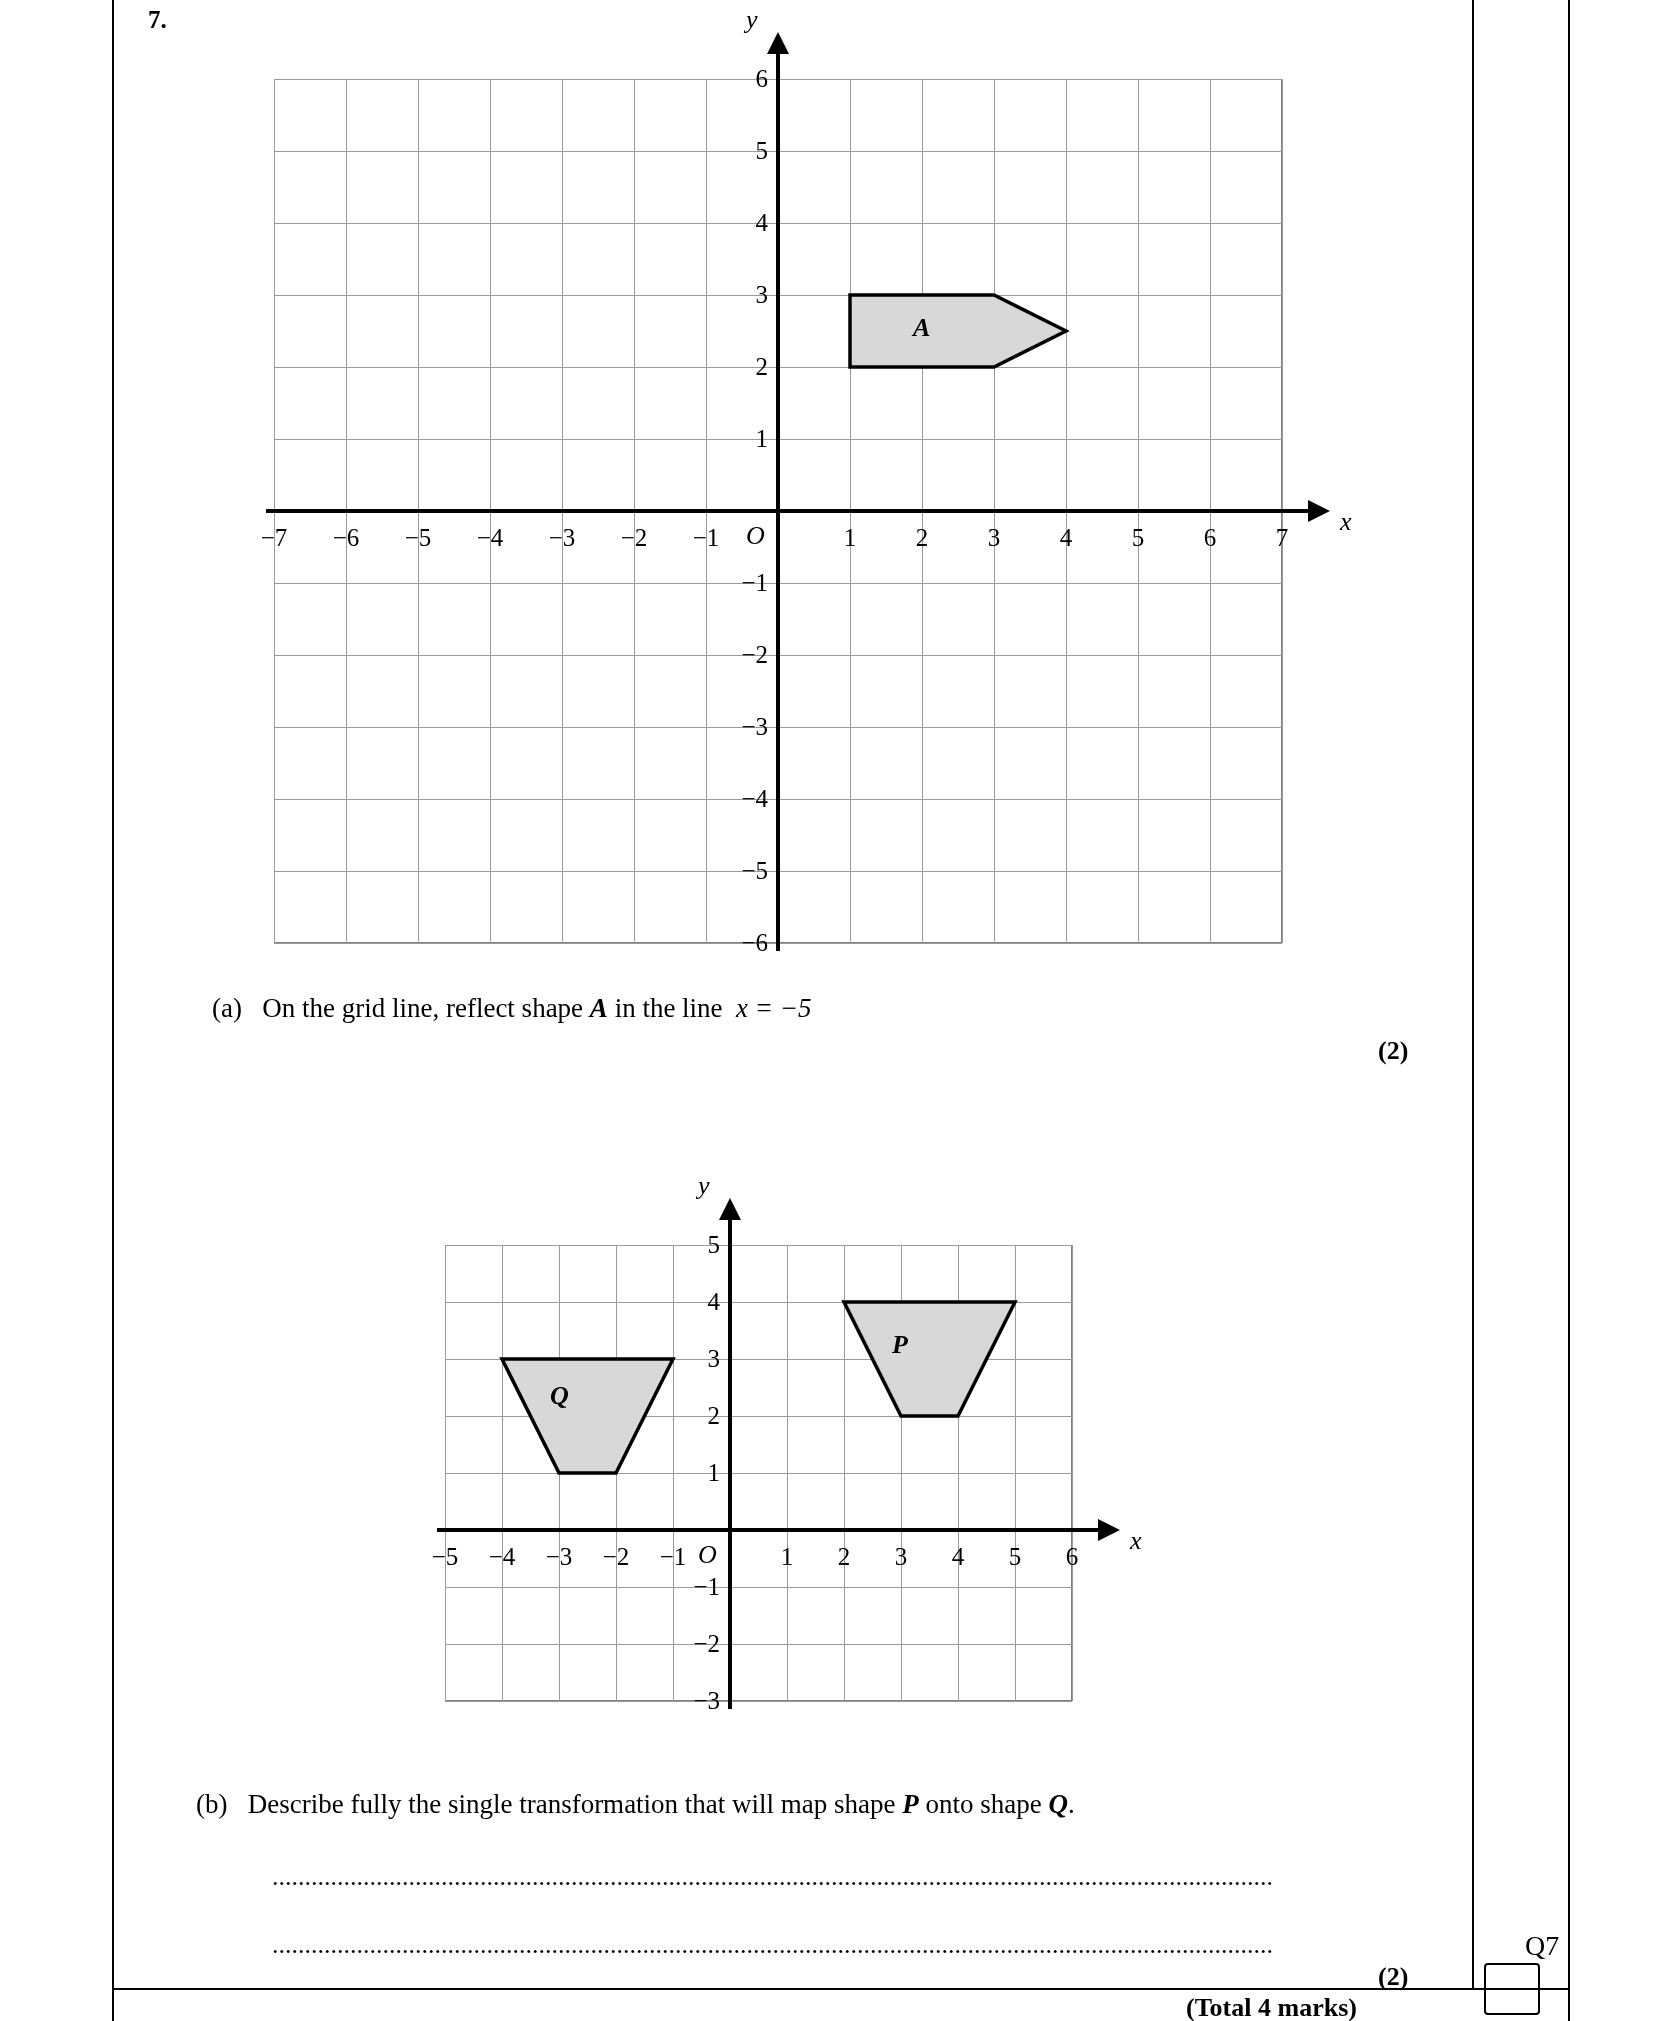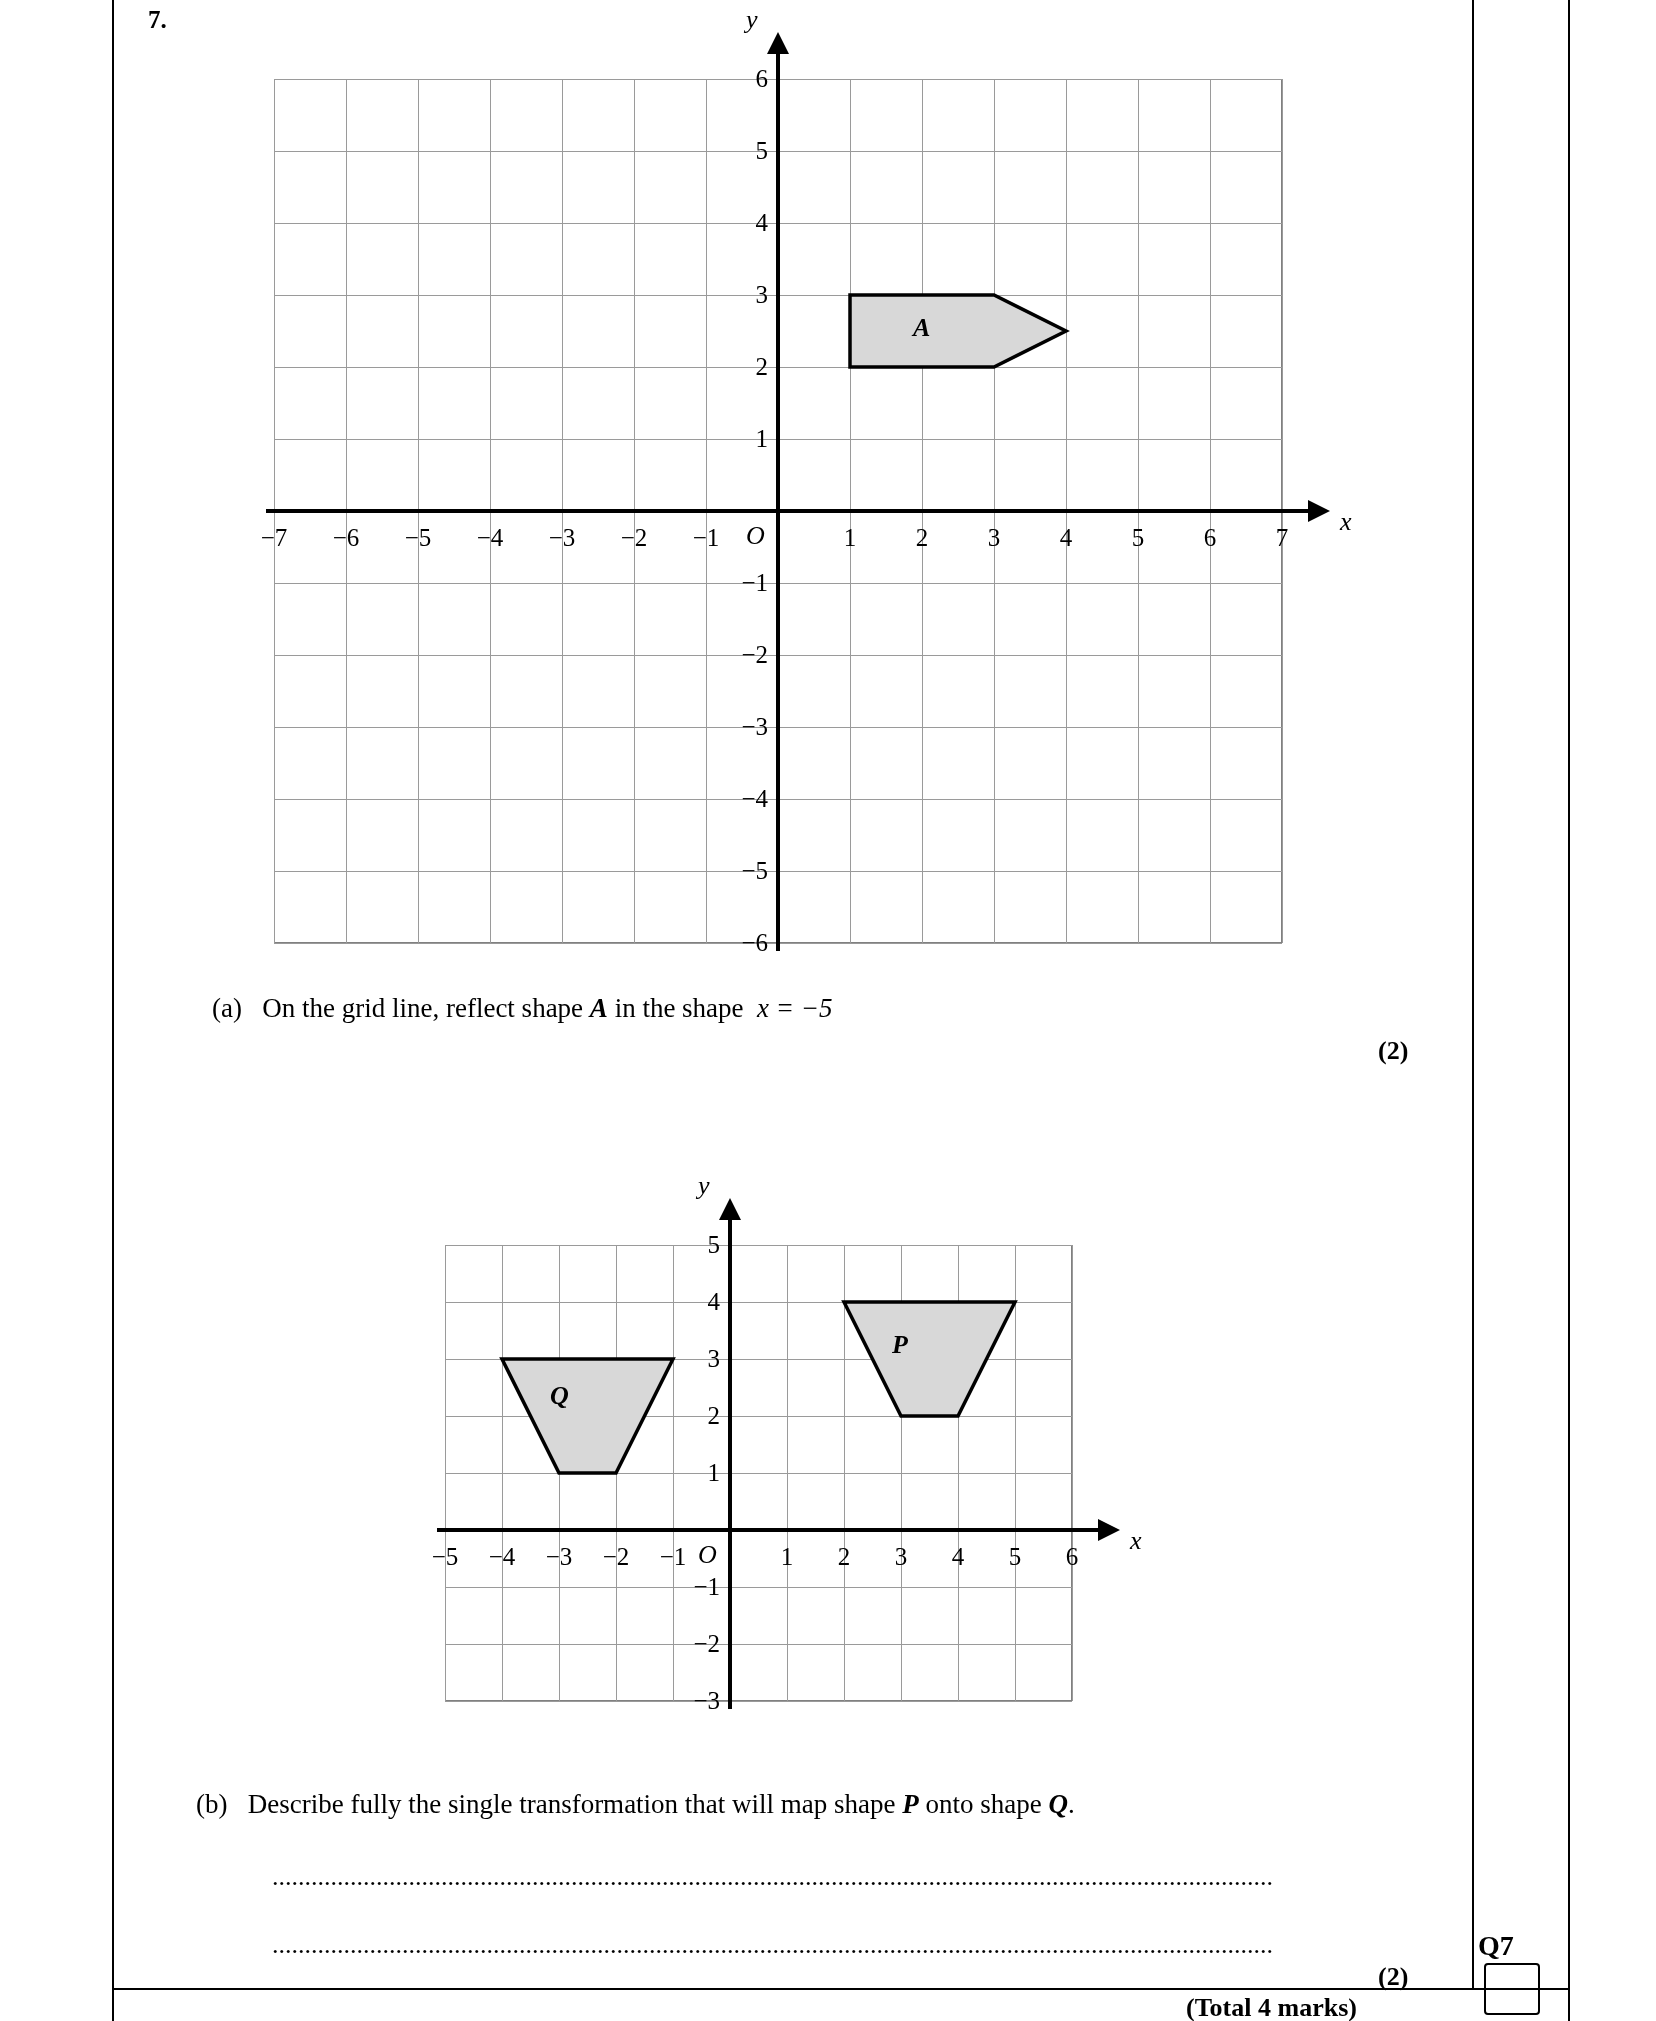--- a/index.html
+++ b/index.html
@@ -125,21 +125,22 @@
     position: absolute;
     font-size: 26px;
     letter-spacing: 0px;
     color: #000;
     white-space: nowrap;
     overflow: hidden;
   }
   .qbox-label {
     position: absolute;
     font-size: 28px;
-    font-weight: bold;
+    font-weight: normal;
+    margin-left: 47px;
   }
   .qbox {
     position: absolute;
     border: 2px solid #000;
     box-sizing: border-box;
     border-radius: 4px;
   }
 </style>
 </head>
 <body>
@@ -219,21 +220,21 @@
     <div class="axislabel" style="left: 1340px; top: 507px;">x</div>
     <div class="axislabel" style="left: 746px; top: 5px;">y</div>
     <svg width="1656" height="2021" style="position: absolute; left: 0px; top: 0px;">
       <polygon points="850,367 850,295 994,295 1066,331 994,367" fill="#d8d8d8" stroke="#000" stroke-width="3.5" stroke-linejoin="miter"></polygon>
     </svg>
     <div class="shapelabel" style="left: 913px; top: 313px;">A</div>
   </div>
 
 <div class="qtext" style="left:212px; top:993px;">
   <span>(a)</span>
-  &nbsp;&nbsp;<span>On the grid line, reflect shape </span><span class="bi">A</span><span> in the shape </span>&nbsp;<span class="it">x = −5</span>
+  &nbsp;&nbsp;<span>On the grid line, reflect shape </span><span class="bi">A</span><span> in the line </span>&nbsp;<span class="it">x = −5</span>
 </div>
 <div class="marks" style="left:1378px; top:1036px;">(2)</div>
 
 <div class="graph" id="graph-b" style="left: 0px; top: 0px; width: 1656px; height: 2021px;">
     <div class="gridwrap" style="left: 445px; top: 1245px; width: 627px; height: 456px;"></div>
     <div class="gridline-v" style="left: 445px; top: 1245px; width: 1px; height: 456px;"></div>
     <div class="gridline-v" style="left: 502px; top: 1245px; width: 1px; height: 456px;"></div>
     <div class="gridline-v" style="left: 559px; top: 1245px; width: 1px; height: 456px;"></div>
     <div class="gridline-v" style="left: 616px; top: 1245px; width: 1px; height: 456px;"></div>
     <div class="gridline-v" style="left: 673px; top: 1245px; width: 1px; height: 456px;"></div>

